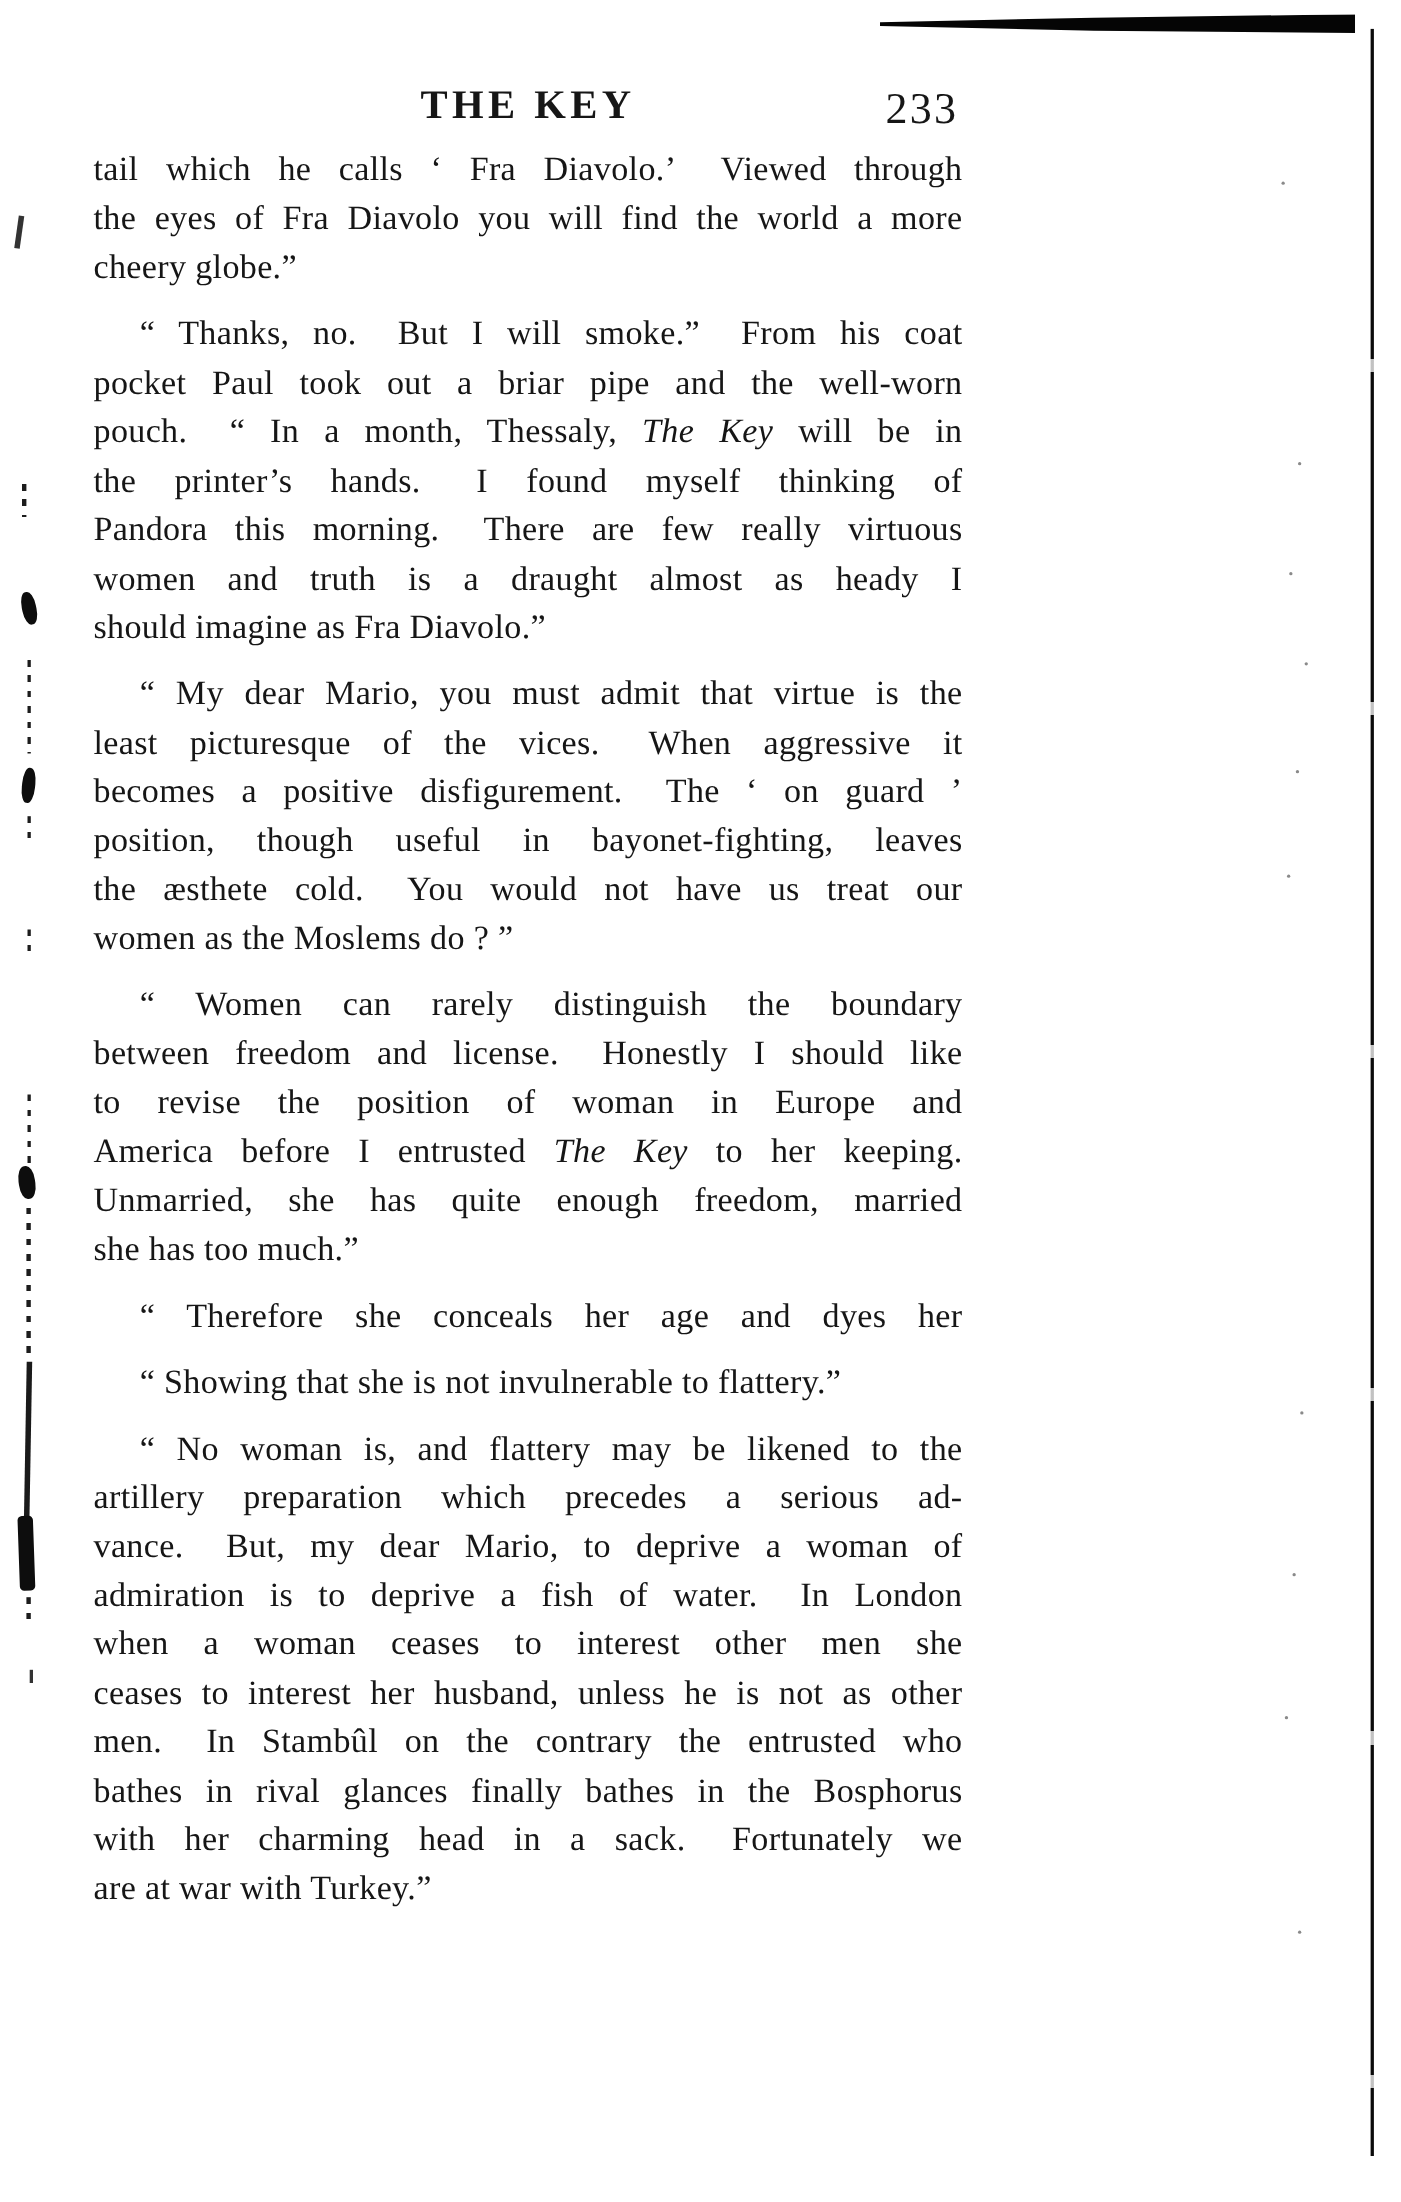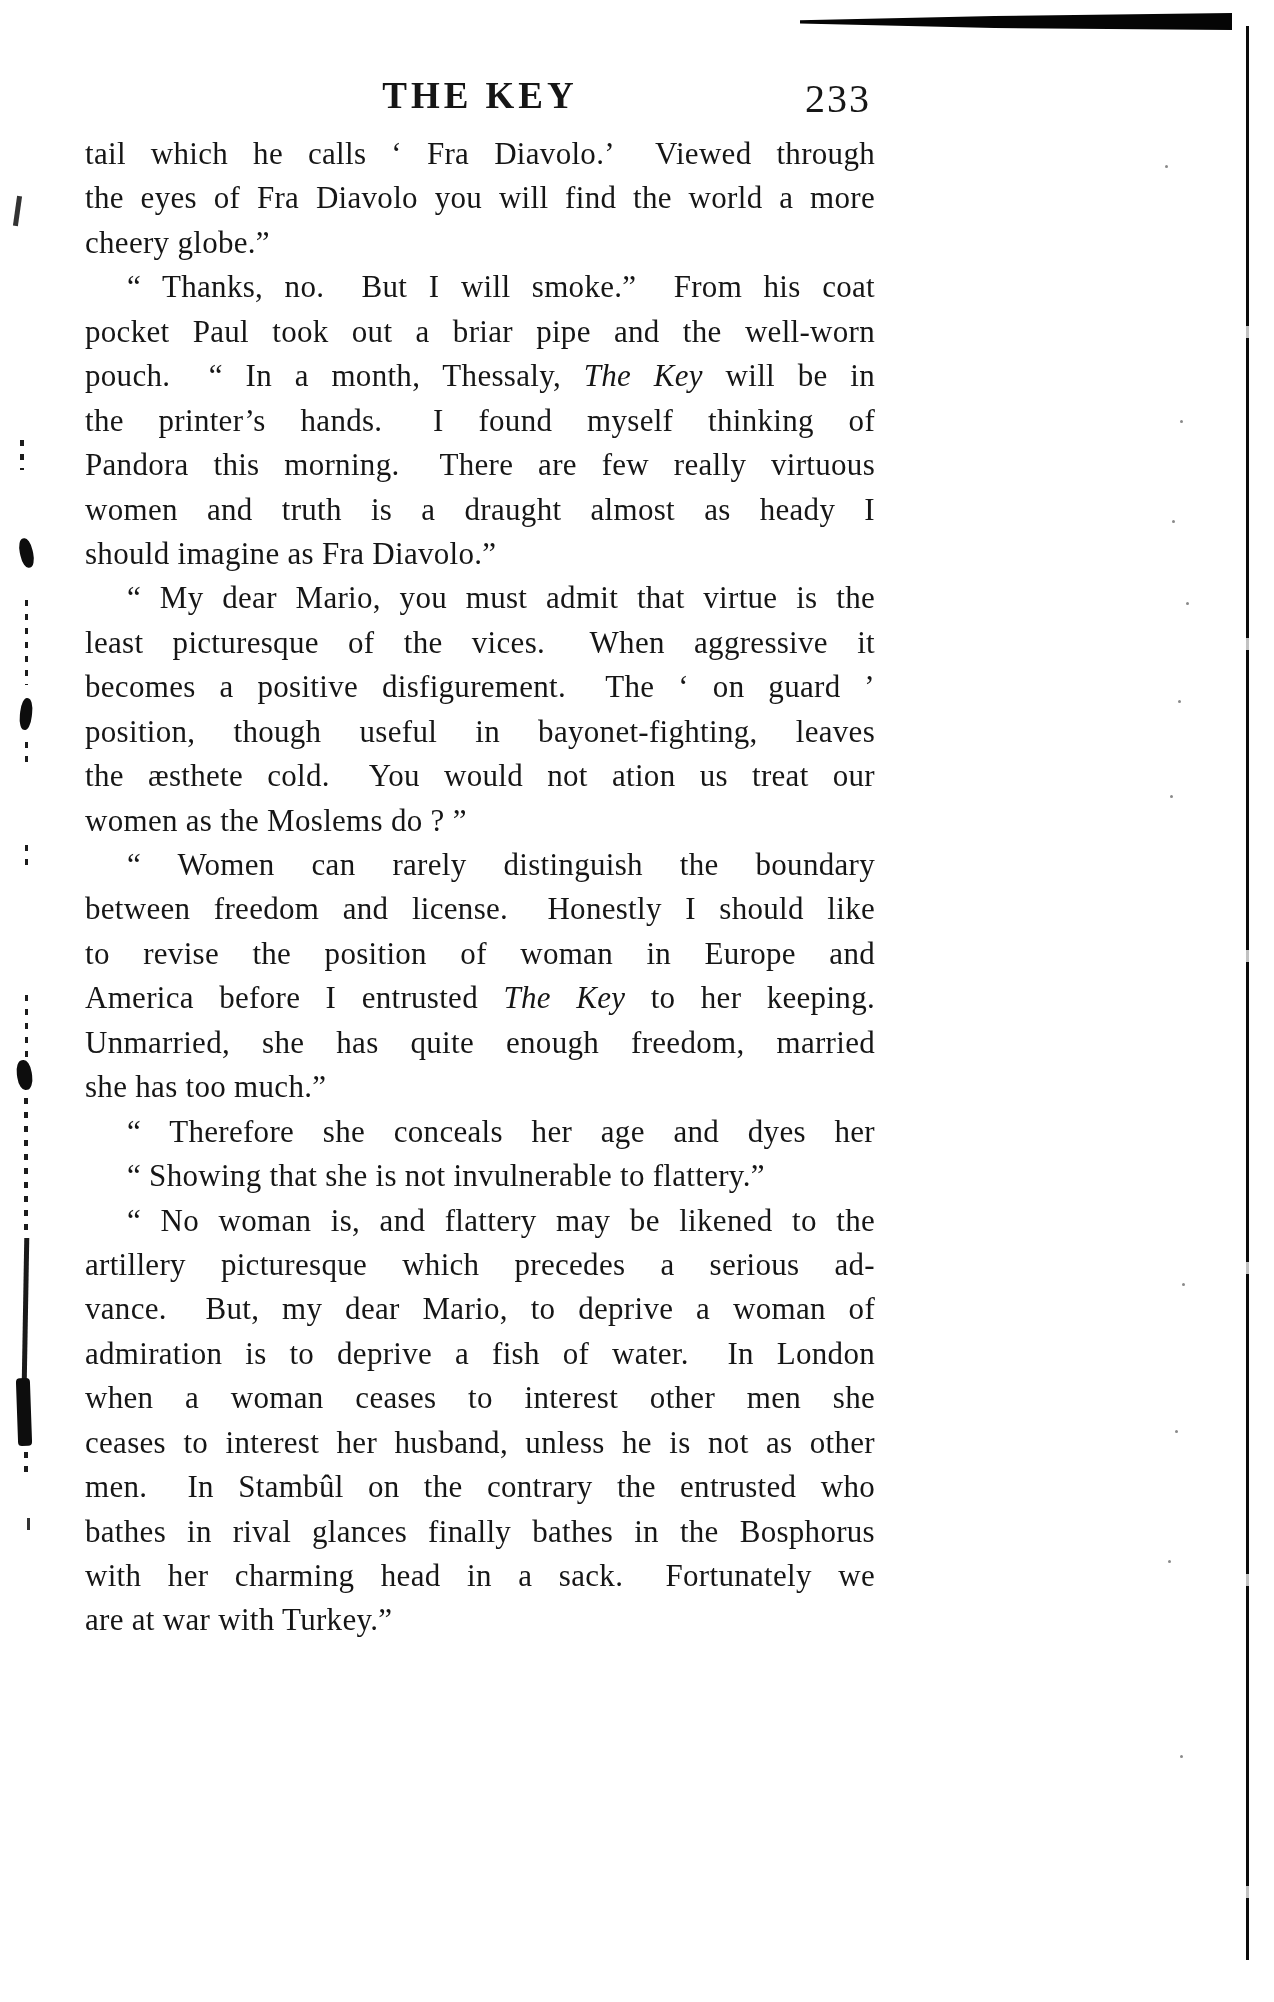--- a/index.html
+++ b/index.html
@@ -71,21 +71,21 @@
   .paragraph { margin: 0; }
   .line {
     line-height: 44.45px;
     height: 44.45px;
     text-align: justify;
     text-align-last: justify;
     overflow: visible;
     white-space: normal;
   }
   .line.left { text-align-last: left; }
-  .line.first { padding-left: 42px; }
+  .line.first { padding-left: 42px; margin-top: 16px; }
   .line em { font-style: italic; }
 </style>
 </head>
 <body>
 
 <div class="page">
 
   <div class="top-bar"></div>
   <div class="right-line"></div>
 
@@ -133,40 +133,40 @@
         <div class="line"><span>the printer’s hands.  I found myself thinking of</span></div>
         <div class="line"><span>Pandora this morning.  There are few really virtuous</span></div>
         <div class="line"><span>women and truth is a draught almost as heady I</span></div>
         <div class="line left"><span>should imagine as Fra Diavolo.”</span></div>
       </div>
       <div class="paragraph">
         <div class="line first"><span>“ My dear Mario, you must admit that virtue is the</span></div>
         <div class="line"><span>least picturesque of the vices.  When aggressive it</span></div>
         <div class="line"><span>becomes a positive disfigurement.  The ‘ on guard ’</span></div>
         <div class="line"><span>position, though useful in bayonet-fighting, leaves</span></div>
-        <div class="line"><span>the æsthete cold.  You would not ation us treat our</span></div>
+        <div class="line"><span>the æsthete cold.  You would not have us treat our</span></div>
         <div class="line left"><span>women as the Moslems do ? ”</span></div>
       </div>
       <div class="paragraph">
         <div class="line first"><span>“ Women can rarely distinguish the boundary</span></div>
         <div class="line"><span>between freedom and license.  Honestly I should like</span></div>
         <div class="line"><span>to revise the position of woman in Europe and</span></div>
         <div class="line"><span>America before I entrusted </span><em>The Key</em><span> to her keeping.</span></div>
         <div class="line"><span>Unmarried, she has quite enough freedom, married</span></div>
         <div class="line left"><span>she has too much.”</span></div>
       </div>
       <div class="paragraph">
         <div class="line first"><span>“ Therefore she conceals her age and dyes her</span></div>
       </div>
       <div class="paragraph">
         <div class="line left first"><span>“ Showing that she is not invulnerable to flattery.”</span></div>
       </div>
       <div class="paragraph">
         <div class="line first"><span>“ No woman is, and flattery may be likened to the</span></div>
-        <div class="line"><span>artillery picturesque which precedes a serious ad-</span></div>
+        <div class="line"><span>artillery preparation which precedes a serious ad-</span></div>
         <div class="line"><span>vance.  But, my dear Mario, to deprive a woman of</span></div>
         <div class="line"><span>admiration is to deprive a fish of water.  In London</span></div>
         <div class="line"><span>when a woman ceases to interest other men she</span></div>
         <div class="line"><span>ceases to interest her husband, unless he is not as other</span></div>
         <div class="line"><span>men.  In Stambûl on the contrary the entrusted who</span></div>
         <div class="line"><span>bathes in rival glances finally bathes in the Bosphorus</span></div>
         <div class="line"><span>with her charming head in a sack.  Fortunately we</span></div>
         <div class="line left"><span>are at war with Turkey.”</span></div>
       </div>
     </div>

